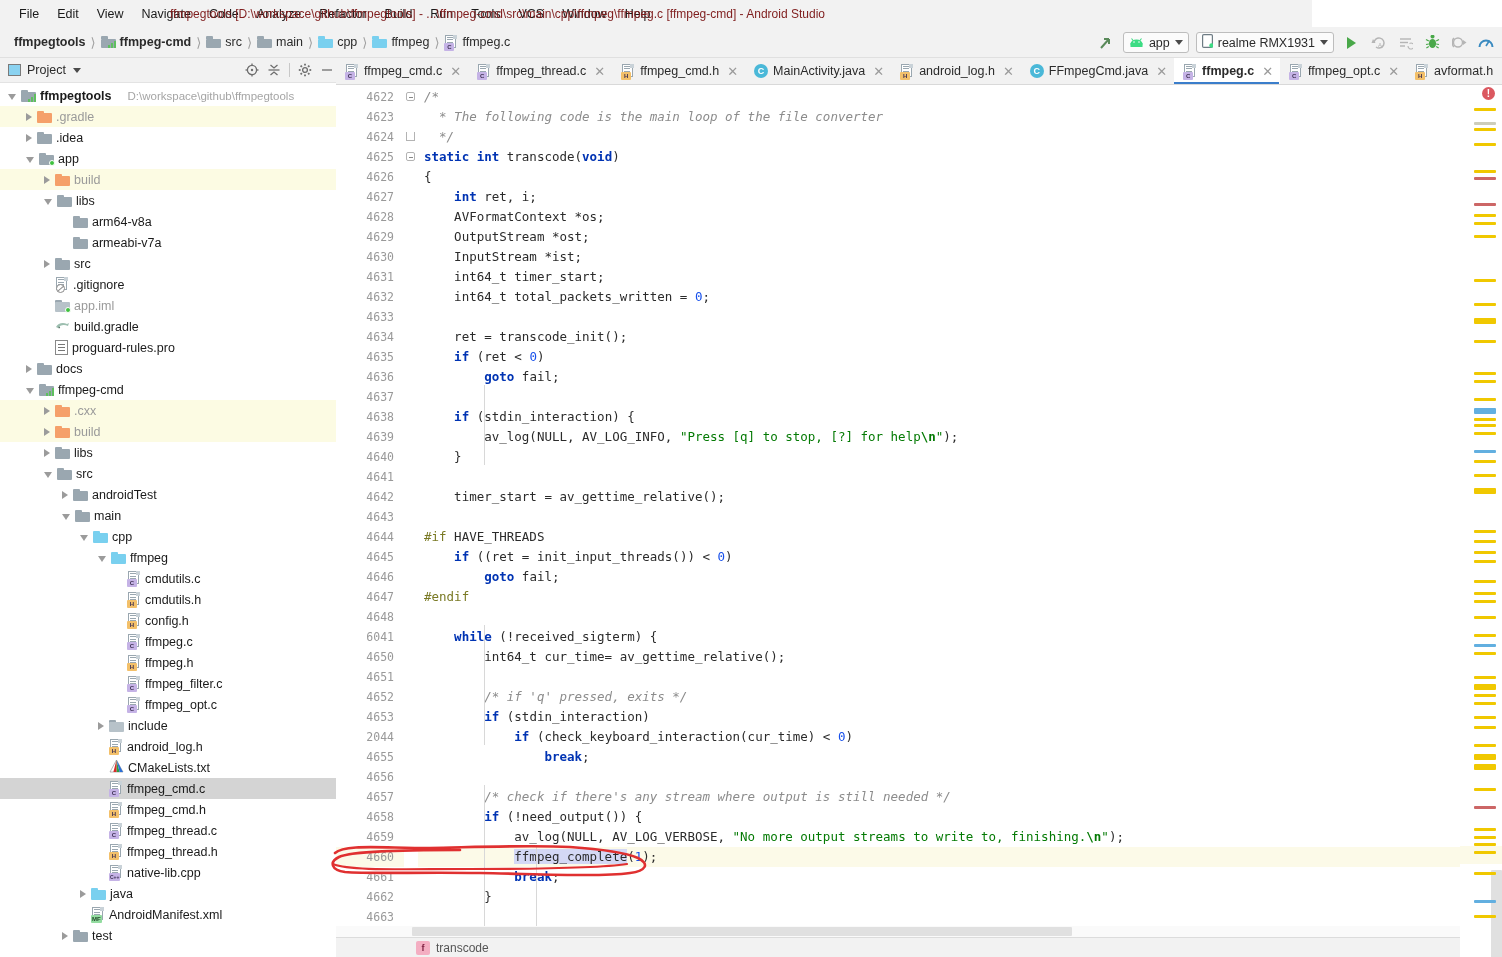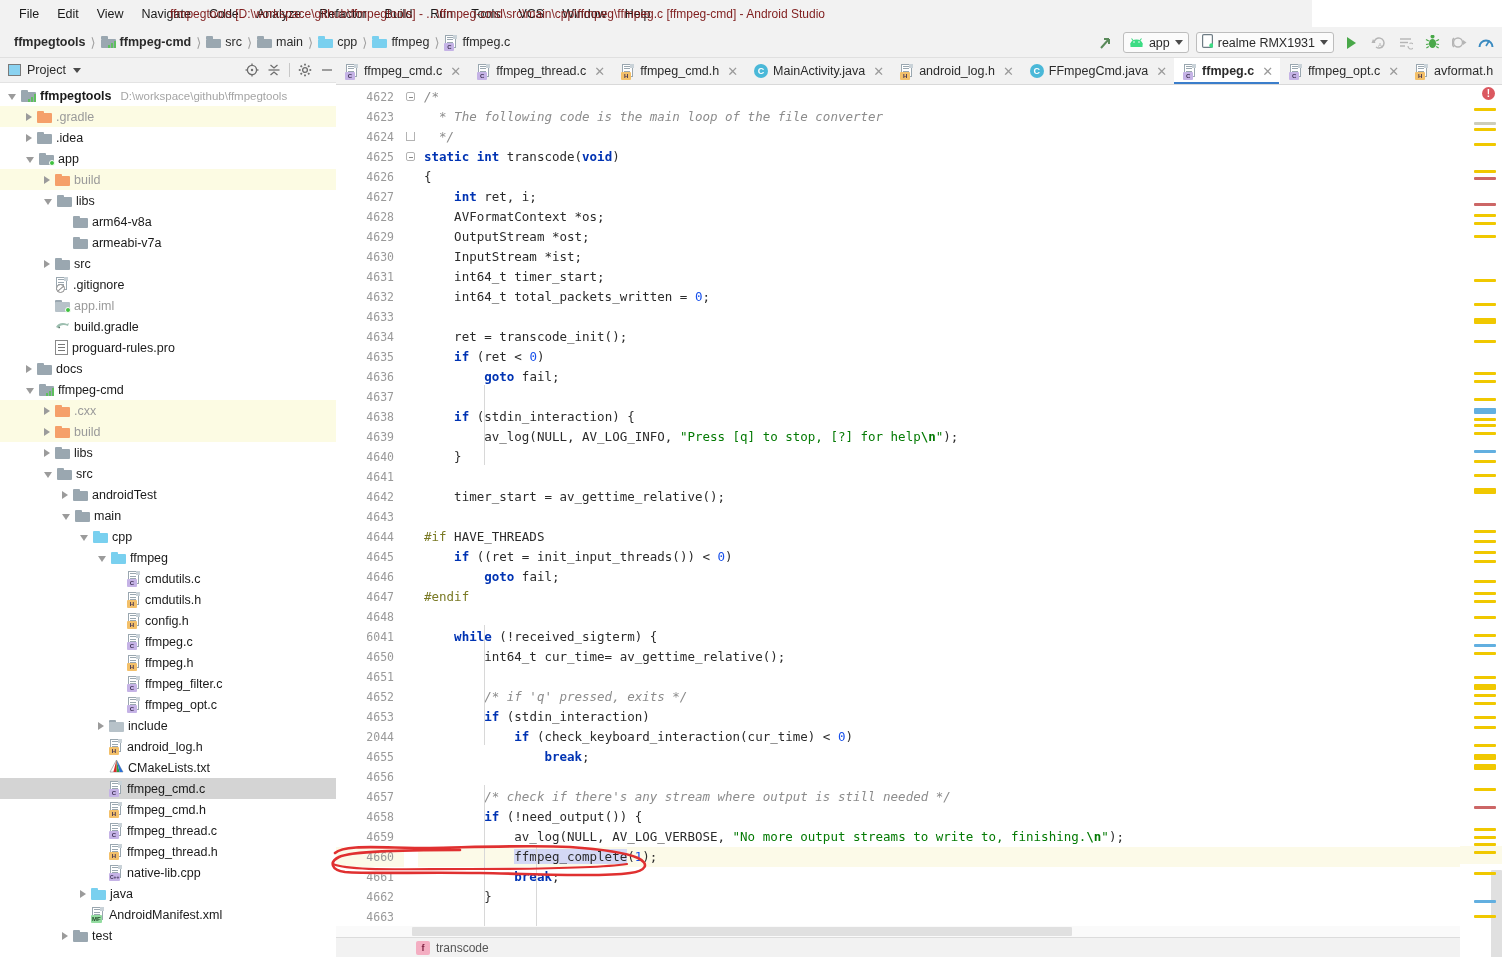--- a/index.html
+++ b/index.html
@@ -84,21 +84,21 @@
     border-left: 6px solid #9b9b9b; margin-right: 5px; flex: 0 0 auto;
   }
   .arrow.down {
     border-left: 4px solid transparent; border-right: 4px solid transparent;
     border-top: 6px solid #9b9b9b; border-bottom: 0;
     margin-right: 5px; position: relative; top: 1px;
   }
   .arrow.none { border: 0; width: 6px; height: 8px; margin-right: 5px; }
   .tlabel { font-size: 12.5px; color: #1a1a1a; margin-left: 4px; }
   .tlabel.muted { color: #9a9a9a; }
-  .tpath { font-size: 11.5px; color: #a5a5a5; margin-left: 9px; text-align: right; }
+  .tpath { font-size: 11.5px; color: #a5a5a5; margin-left: 16px; text-align: right; }
   .tlabel.bold { font-weight: bold; }
 
   
   .fi { position: relative; width: 15px; height: 12px; flex: 0 0 auto; }
   .fi .tab { position: absolute; left: 0; top: 0; width: 7px; height: 3px; border-radius: 1px 1px 0 0; }
   .fi .body { position: absolute; left: 0; top: 2.5px; width: 15px; height: 9.5px; border-radius: 1px; }
   .fi.gray .tab, .fi.gray .body { background: #9aa7b0; }
   .fi.orange .tab, .fi.orange .body { background: #f5a06a; }
   .fi.cyan .tab, .fi.cyan .body { background: #79d0ef; }
   .fi .dot { position: absolute; right: -1px; bottom: -1px; width: 6px; height: 6px; border-radius: 50%; background: #3ec13e; border: 1px solid #fff; }

